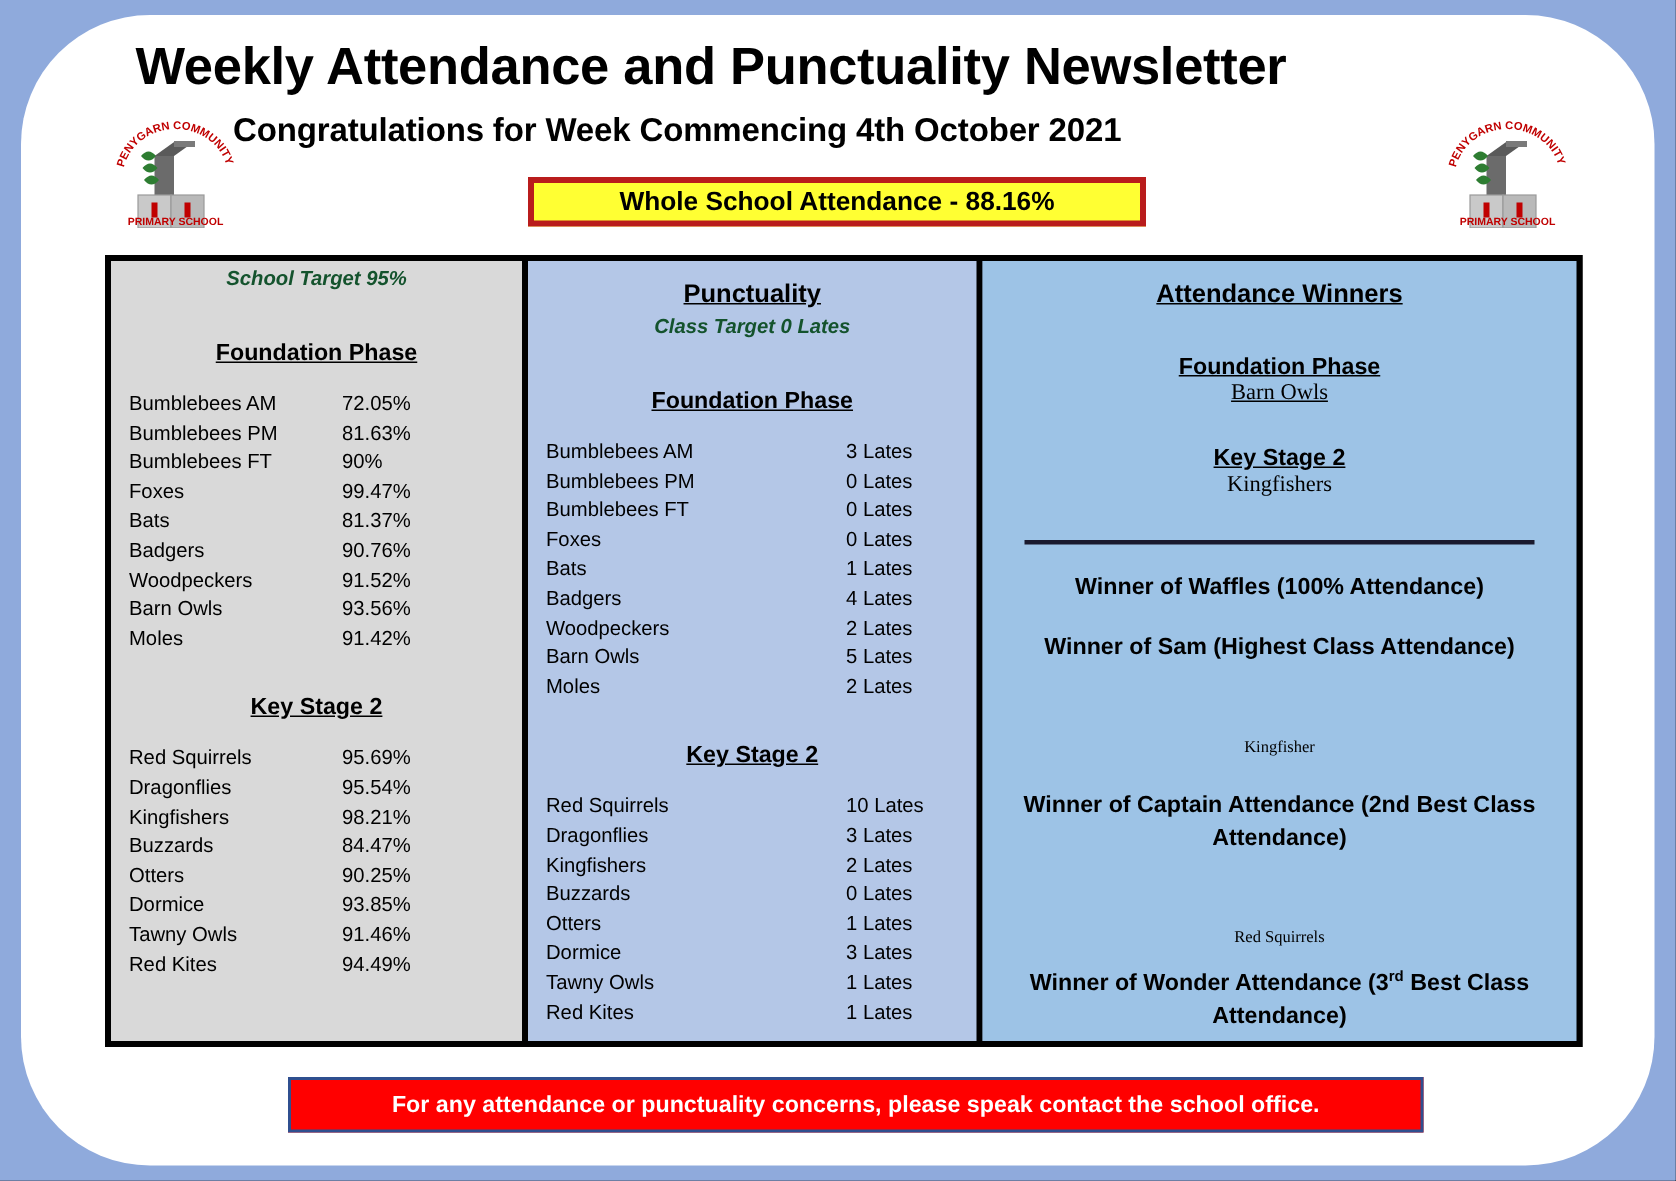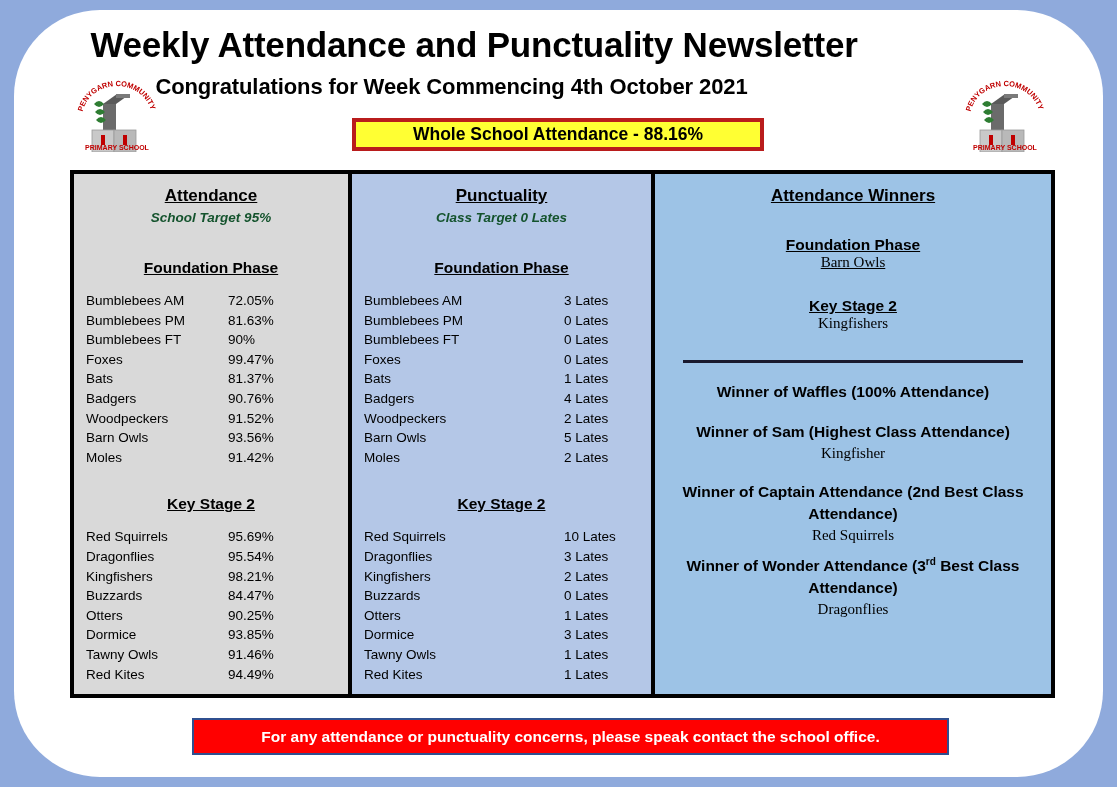--- a/index.html
+++ b/index.html
@@ -215,23 +215,24 @@
     font-weight: bold;
     color: #000;
     line-height: 22px;
   }
   .award-label sup {
     font-size: 10px;
     vertical-align: super;
   }
   .award-class {
     font-family: "Liberation Serif", serif;
-    font-size: 15px;
+    font-size: 11px;
     color: #000;
     line-height: 20px;
+    margin-top: 45px;
   }
   .award.tight { margin-top: 6px; }
 
   
   .red-banner {
     position: absolute;
     left: 192px;
     top: 718px;
     width: 757px;
     height: 37px;
@@ -294,21 +295,20 @@
         <text x="45" y="76" text-anchor="middle" font-family="Liberation Sans, sans-serif" font-size="7" font-weight="bold" fill="#c00000">PRIMARY SCHOOL</text>
       </svg>
     </div>
 
     <div class="yellow-banner">Whole School Attendance -  88.16%</div>
   </div>
 
   <div class="table">
 
     <div class="col col-attendance">
-      <div class="col-title">Attendance</div>
       <div class="col-subtitle">School Target 95%</div>
 
       <div class="phase-heading fp">Foundation  Phase</div>
       <div class="rows">
         <div class="row">
           <span class="name">Bumblebees AM</span>
           <span class="value">72.05%</span>
         </div>
         <div class="row">
           <span class="name">Bumblebees PM</span>

